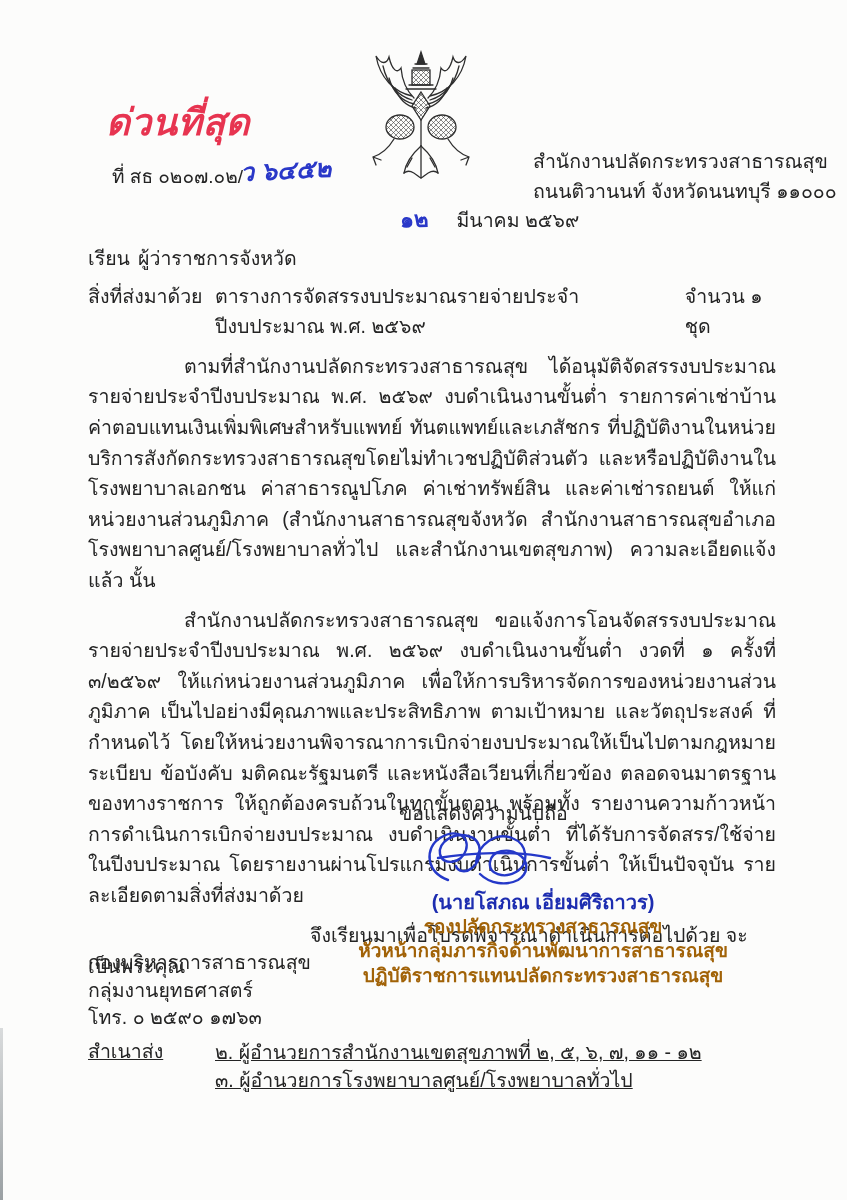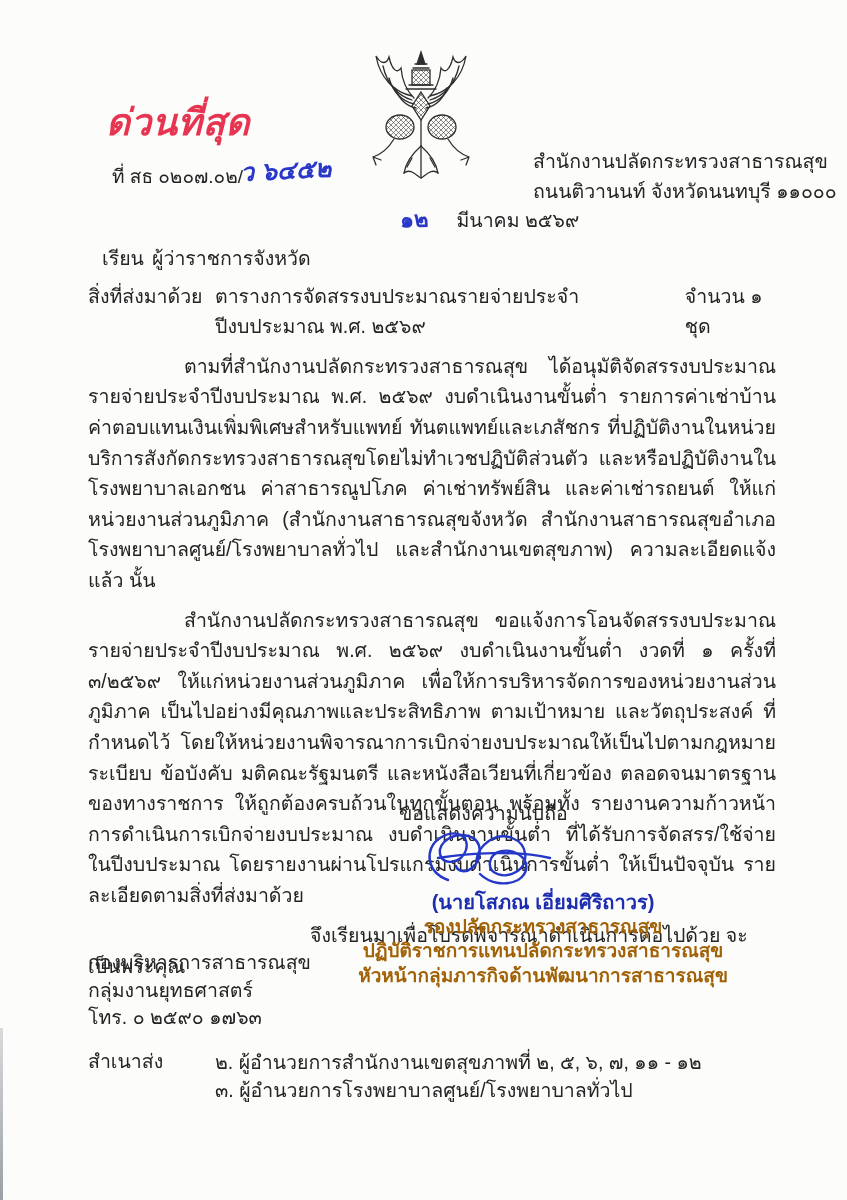--- a/index.html
+++ b/index.html
@@ -27,36 +27,36 @@
   .date-hand{font-size:22px;margin-right:28px;display:inline-block;transform:rotate(-2deg);}
   
   .body-block{
     left:88px;top:243px;width:688px;font-size:19.5px;line-height:30.6px;
   }
   .row{display:flex;}
   .lbl-subject{width:48px;flex:none;}
   .lbl-to{width:50px;flex:none;}
   .lbl-attach{width:127px;flex:none;}
   .subject-block{margin-bottom:6px;}
-  .to-row{margin-bottom:7px;margin-left:14px;}
+  .to-row{margin-bottom:7px;}
   .attach-count{margin-left:auto;padding-right:2px;}
   .para{margin:9px 0 0 0;text-indent:96px;text-align:justify;}
   .closing{margin:10px 0 0 0;text-indent:222px;}
   
   .salutation{left:399px;top:798px;font-size:19.5px;}
   .signature-svg{left:416px;top:822px;}
   .stamp-block{
     left:343px;top:890px;width:400px;text-align:center;
     font-weight:700;line-height:24.5px;
   }
   .sig-name{color:#1d2db0;font-size:20px;}
   .sig-title{color:#a16207;font-size:19px;}
   
   .footer-block{left:88px;top:949px;font-size:19.5px;line-height:27.5px;}
-  .copies-row{display:flex;margin-top:16px;}
+  .copies-row{display:flex;margin-top:6px;text-decoration:underline;}
   .copies-list{margin:0;padding:0;list-style:none;}
   .copies-list li{line-height:28px;}
   
   .edge-artifact{
     left:0;top:1028px;width:3px;height:172px;
     background:linear-gradient(to bottom,#d9dbdc,#9aa0a3);
   }
 </style>
 </head>
 <body>
@@ -147,22 +147,22 @@
     <g stroke="#2438c8" stroke-width="2.4" fill="none" stroke-linecap="round">
       <path d="M32,58 C10,50 8,26 24,16 C40,6 54,14 50,28 C46,42 26,44 24,32 C22,20 38,10 52,14 C68,18 66,38 56,46 C50,51 42,50 40,44"></path>
       <path d="M60,40 C62,22 80,10 96,16 C112,22 114,42 100,50 C88,57 72,52 74,40 C76,28 92,26 102,32 C114,39 112,52 102,58 C90,64 74,62 64,52"></path>
       <path d="M22,36 C52,31 102,28 134,36"></path>
     </g>
   </svg>
 
   <div class="abs stamp-block">
     <div class="sig-name">(นายโสภณ  เอี่ยมศิริถาวร)</div>
     <div class="sig-title">รองปลัดกระทรวงสาธารณสุข</div>
+    <div class="sig-title">หัวหน้ากลุ่มภารกิจด้านพัฒนาการสาธารณสุข</div>
     <div class="sig-title">ปฏิบัติราชการแทนปลัดกระทรวงสาธารณสุข</div>
-    <div class="sig-title">หัวหน้ากลุ่มภารกิจด้านพัฒนาการสาธารณสุข</div>
   </div>
 
   <div class="abs footer-block">
     <div>กองบริหารการสาธารณสุข</div>
     <div>กลุ่มงานยุทธศาสตร์</div>
     <div>โทร. ๐ ๒๕๙๐ ๑๗๖๓</div>
     <div class="copies-row">
       <span class="lbl-attach copies-label">สำเนาส่ง</span>
       <ol class="copies-list">
         <li>๒. ผู้อำนวยการสำนักงานเขตสุขภาพที่ ๒, ๕, ๖, ๗, ๑๑ - ๑๒</li>

